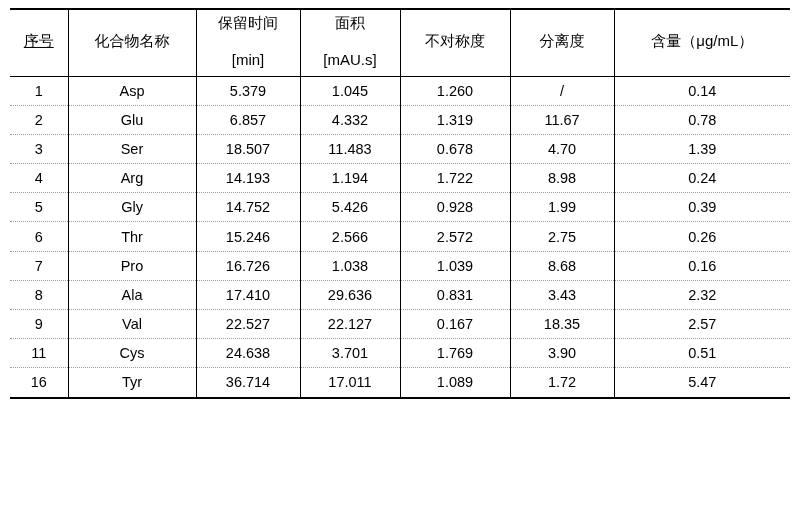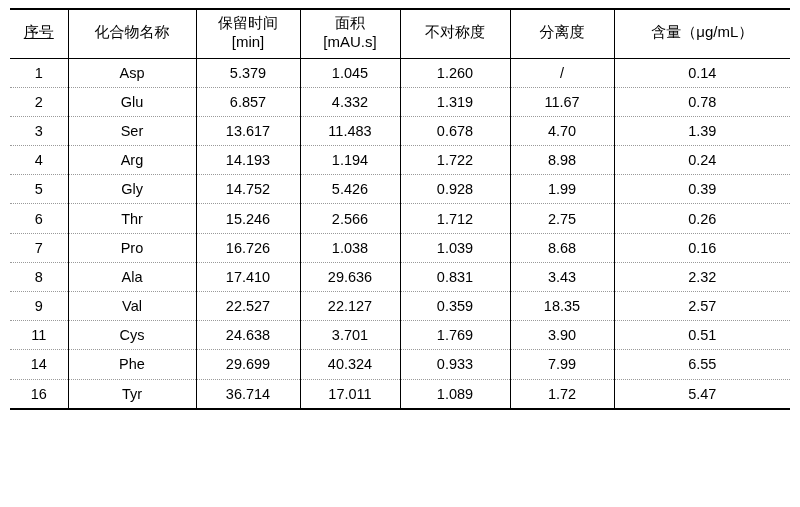--- a/index.html
+++ b/index.html
@@ -42,21 +42,21 @@
     border-left: 1px solid #000;
     line-height: 1.25;
     font-size: 15px;
   }
   thead th:first-child { border-left: none; text-decoration: underline; }
   thead tr {
     border-top: 2px solid #000;
     border-bottom: 1px solid #000;
   }
   thead th .l1 { display: block; }
-  thead th .l2 { display: block; }
+  thead th .l2 { display: block; margin-top: 18px; }
 
   tbody td {
     text-align: center;
     vertical-align: middle;
     height: 28.2px;
     padding: 0 2px;
     border-left: 1px solid #000;
     border-bottom: 1px dotted #9a9a9a;
     font-size: 14.5px;
   }
@@ -129,21 +129,21 @@
           <td>Glu</td>
           <td>6.857</td>
           <td>4.332</td>
           <td>1.319</td>
           <td>11.67</td>
           <td>0.78</td>
         </tr>
         <tr>
           <td>3</td>
           <td>Ser</td>
-          <td>13.617</td>
+          <td>18.507</td>
           <td>11.483</td>
           <td>0.678</td>
           <td>4.70</td>
           <td>1.39</td>
         </tr>
         <tr>
           <td>4</td>
           <td>Arg</td>
           <td>14.193</td>
           <td>1.194</td>
@@ -158,21 +158,21 @@
           <td>5.426</td>
           <td>0.928</td>
           <td>1.99</td>
           <td>0.39</td>
         </tr>
         <tr>
           <td>6</td>
           <td>Thr</td>
           <td>15.246</td>
           <td>2.566</td>
-          <td>1.712</td>
+          <td>2.572</td>
           <td>2.75</td>
           <td>0.26</td>
         </tr>
         <tr>
           <td>7</td>
           <td>Pro</td>
           <td>16.726</td>
           <td>1.038</td>
           <td>1.039</td>
           <td>8.68</td>
@@ -185,43 +185,34 @@
           <td>29.636</td>
           <td>0.831</td>
           <td>3.43</td>
           <td>2.32</td>
         </tr>
         <tr>
           <td>9</td>
           <td>Val</td>
           <td>22.527</td>
           <td>22.127</td>
-          <td>0.359</td>
+          <td>0.167</td>
           <td>18.35</td>
           <td>2.57</td>
         </tr>
         <tr>
           <td>11</td>
           <td>Cys</td>
           <td>24.638</td>
           <td>3.701</td>
           <td>1.769</td>
           <td>3.90</td>
           <td>0.51</td>
         </tr>
         <tr>
-          <td>14</td>
-          <td>Phe</td>
-          <td>29.699</td>
-          <td>40.324</td>
-          <td>0.933</td>
-          <td>7.99</td>
-          <td>6.55</td>
-        </tr>
-        <tr>
           <td>16</td>
           <td>Tyr</td>
           <td>36.714</td>
           <td>17.011</td>
           <td>1.089</td>
           <td>1.72</td>
           <td>5.47</td>
         </tr>
       </tbody>
     </table>

